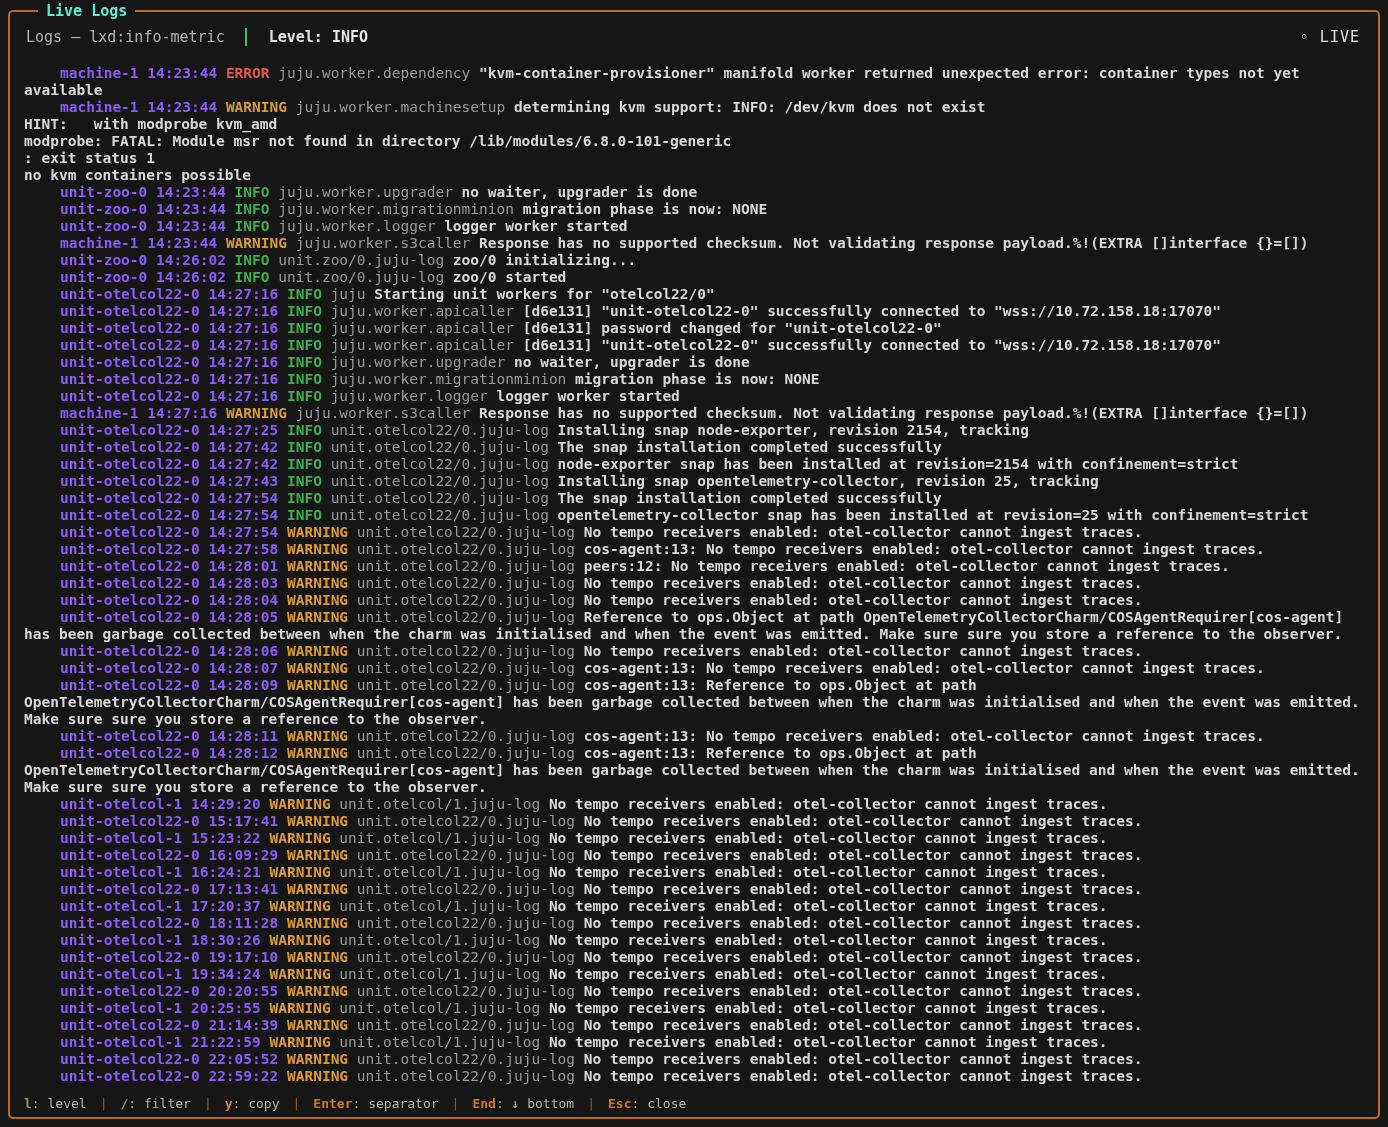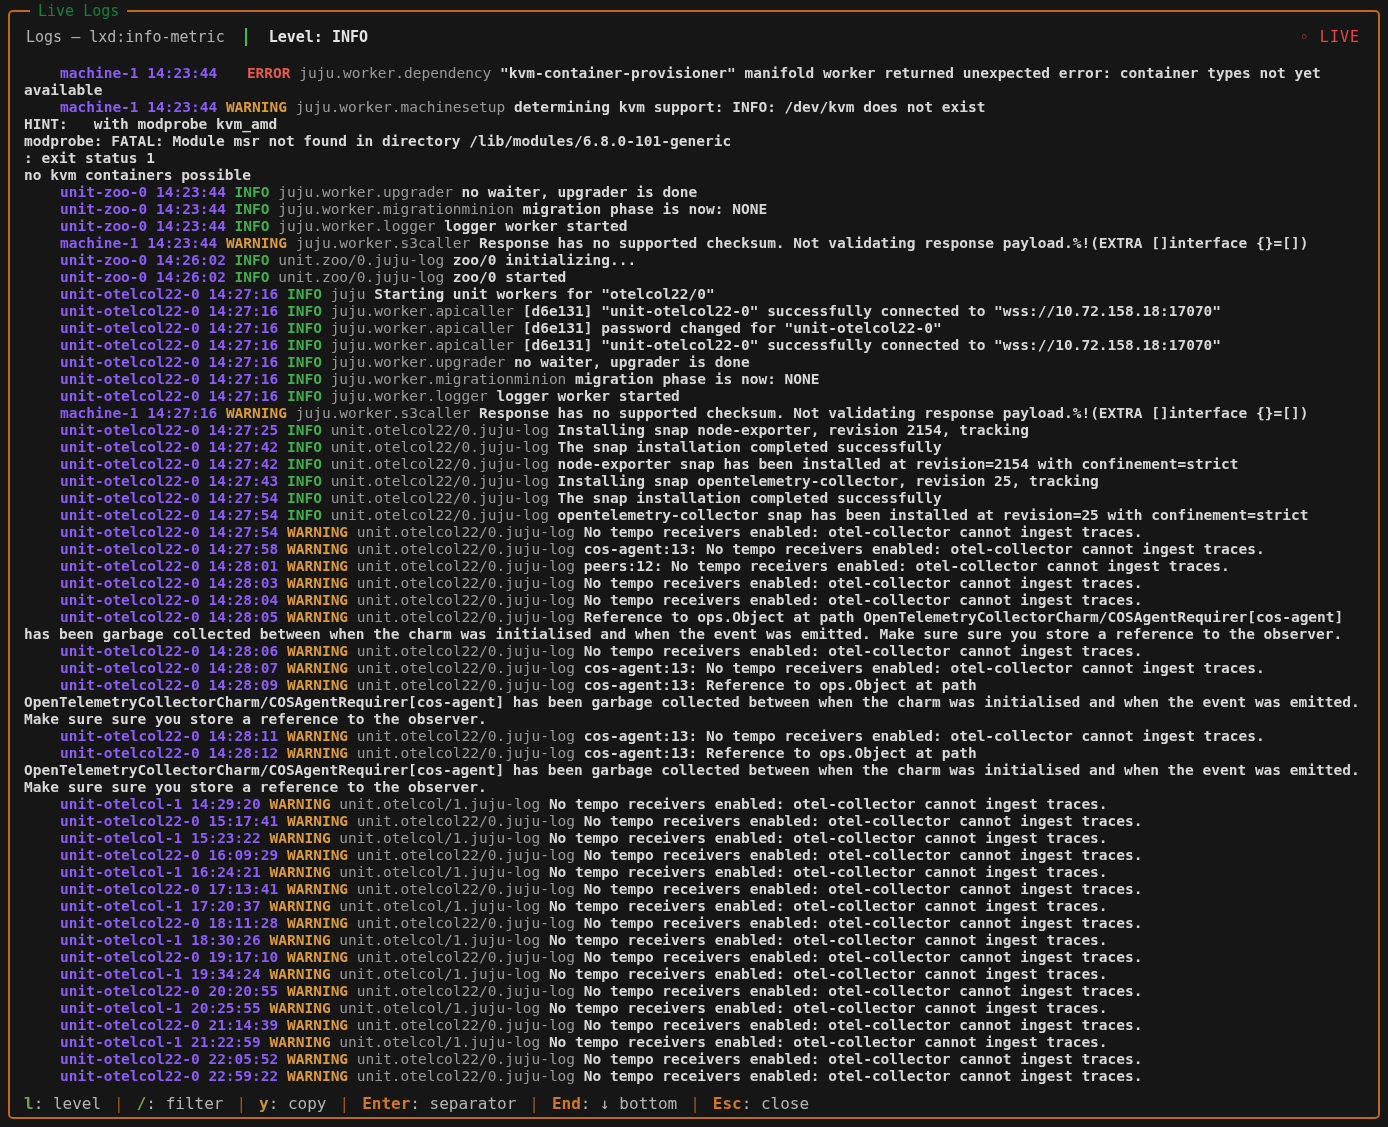--- a/index.html
+++ b/index.html
@@ -8,54 +8,54 @@
     background:#161616;
     font-family:"DejaVu Sans Mono", monospace;
   }
   .frame{
     position:absolute;left:8px;top:10px;right:8px;bottom:8px;
     border:2px solid #c06818;border-radius:5px;
     display:flex;flex-direction:column;
     background:#161616;
   }
   .frame-title{
-    position:absolute;top:-11px;left:20px;
+    position:absolute;top:-11px;left:28px;
     background:#161616;padding:0 8px;
-    color:#15803d;font-weight:normal;font-size:15px;line-height:20px;
+    color:#5eead4;font-weight:bold;font-size:15px;line-height:20px;
   }
   .header{
     display:flex;align-items:center;
     padding:16px 18px 0 16px;
     font-size:15px;color:#b3b3b3;
   }
   .hdr-sep{
     display:inline-block;width:2px;height:18px;background:#3ec14c;
     margin:0 22px 0 20px;
   }
   .hdr-level{color:#e5e5e5;font-weight:bold;}
   .spacer{flex:1 1 auto;}
-  .hdr-live{color:#ef4444;font-size:15px;letter-spacing:1px;}
+  .hdr-live{color:#e5e5e5;font-size:15px;letter-spacing:1px;}
   .log-area{
     flex:1 1 auto;overflow:hidden;
     margin-top:19px;padding:0 14px 0 14px;
     font-size:14.5px;line-height:17px;
   }
   .log-line{
     white-space:pre-wrap;word-break:break-word;
     color:#d8d8d8;
   }
   .log-line .pre{color:#8b5cf6;font-weight:bold;padding-left:36px;}
   .log-line .lvl{font-weight:bold;}
   .log-line .logger{color:#9a9a9a;font-weight:normal;}
   .log-line .msg{color:#d8d8d8;font-weight:bold;}
   .log-line.plain{font-weight:bold;}
   .footer{
     flex:0 0 auto;
     padding:1px 14px 5px 14px;
-    font-size:16px;line-height:17px;
+    font-size:13px;line-height:17px;
     color:#b5b5b5;white-space:pre;
   }
   .footer .fkey{font-weight:bold;}
   .footer .fdesc{color:#b5b5b5;}
   .footer .fsep{color:#9c5a1d;margin:0 13px;}
 </style>
 </head>
 <body>
 
 <div class="frame">
@@ -63,21 +63,21 @@
 
   <div class="header">
     <span>Logs — lxd:info-metric</span>
     <span class="hdr-sep"></span>
     <span class="hdr-level">Level: INFO</span>
     <span class="spacer"></span>
     <span class="hdr-live">◦ LIVE</span>
   </div>
 
   <div class="log-area">
-      <div class="log-line"><span class="pre">machine-1 14:23:44 </span><span class="lvl" style="color: rgb(226, 91, 78); margin-left: 21px;">ERROR</span><span class="logger"> juju.worker.dependency </span><span class="msg">"kvm-container-provisioner" manifold worker returned unexpected error: container types not yet available</span></div>
+      <div class="log-line"><span class="pre">machine-1 14:23:44 </span><span class="lvl" style="color: rgb(226, 91, 78);">ERROR</span><span class="logger"> juju.worker.dependency </span><span class="msg">"kvm-container-provisioner" manifold worker returned unexpected error: container types not yet available</span></div>
       <div class="log-line"><span class="pre">machine-1 14:23:44 </span><span class="lvl" style="color: rgb(220, 155, 57);">WARNING</span><span class="logger"> juju.worker.machinesetup </span><span class="msg">determining kvm support: INFO: /dev/kvm does not exist</span></div>
       <div class="log-line plain"><span class="msg">HINT:   with modprobe kvm_amd</span></div>
       <div class="log-line plain"><span class="msg">modprobe: FATAL: Module msr not found in directory /lib/modules/6.8.0-101-generic</span></div>
       <div class="log-line plain"><span class="msg">: exit status 1</span></div>
       <div class="log-line plain"><span class="msg">no kvm containers possible</span></div>
       <div class="log-line"><span class="pre">unit-zoo-0 14:23:44 </span><span class="lvl" style="color: rgb(63, 174, 78);">INFO</span><span class="logger"> juju.worker.upgrader </span><span class="msg">no waiter, upgrader is done</span></div>
       <div class="log-line"><span class="pre">unit-zoo-0 14:23:44 </span><span class="lvl" style="color: rgb(63, 174, 78);">INFO</span><span class="logger"> juju.worker.migrationminion </span><span class="msg">migration phase is now: NONE</span></div>
       <div class="log-line"><span class="pre">unit-zoo-0 14:23:44 </span><span class="lvl" style="color: rgb(63, 174, 78);">INFO</span><span class="logger"> juju.worker.logger </span><span class="msg">logger worker started</span></div>
       <div class="log-line"><span class="pre">machine-1 14:23:44 </span><span class="lvl" style="color: rgb(220, 155, 57);">WARNING</span><span class="logger"> juju.worker.s3caller </span><span class="msg">Response has no supported checksum. Not validating response payload.%!(EXTRA []interface {}=[])</span></div>
       <div class="log-line"><span class="pre">unit-zoo-0 14:26:02 </span><span class="lvl" style="color: rgb(63, 174, 78);">INFO</span><span class="logger"> unit.zoo/0.juju-log </span><span class="msg">zoo/0 initializing...</span></div>

